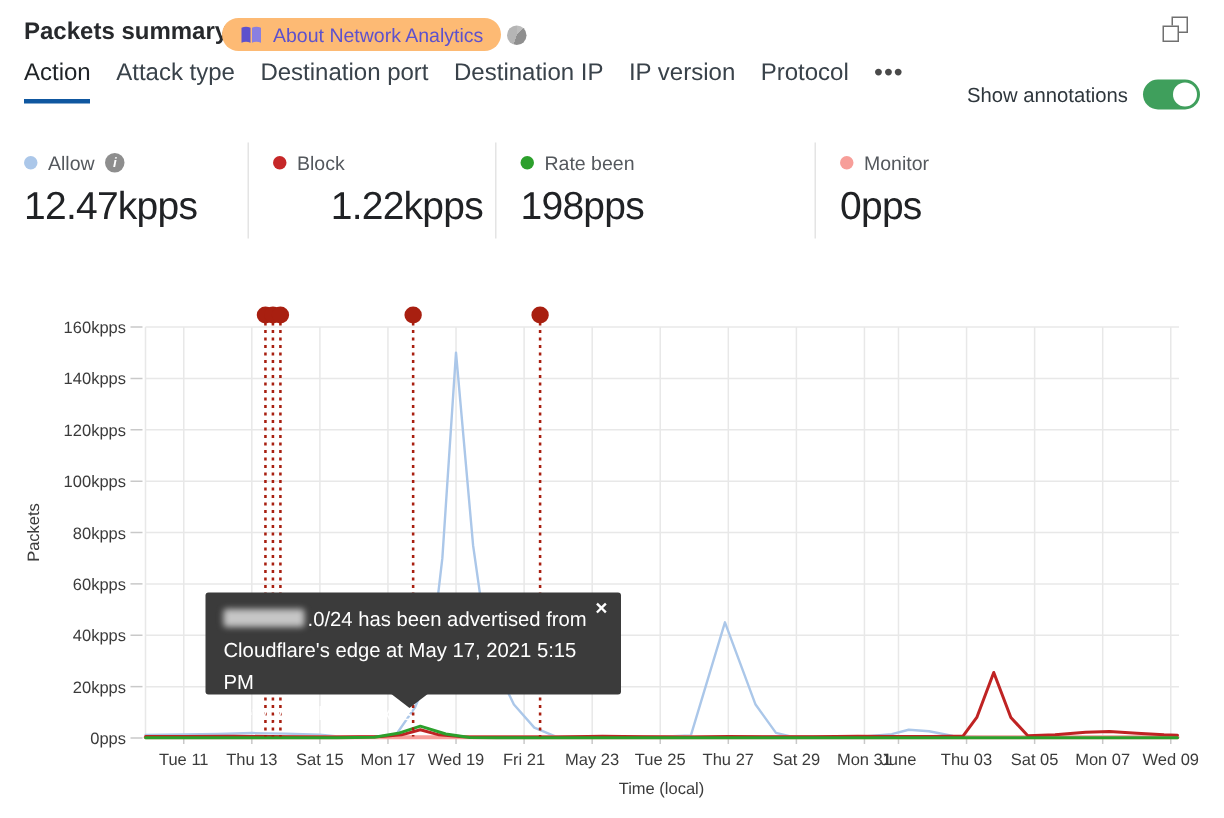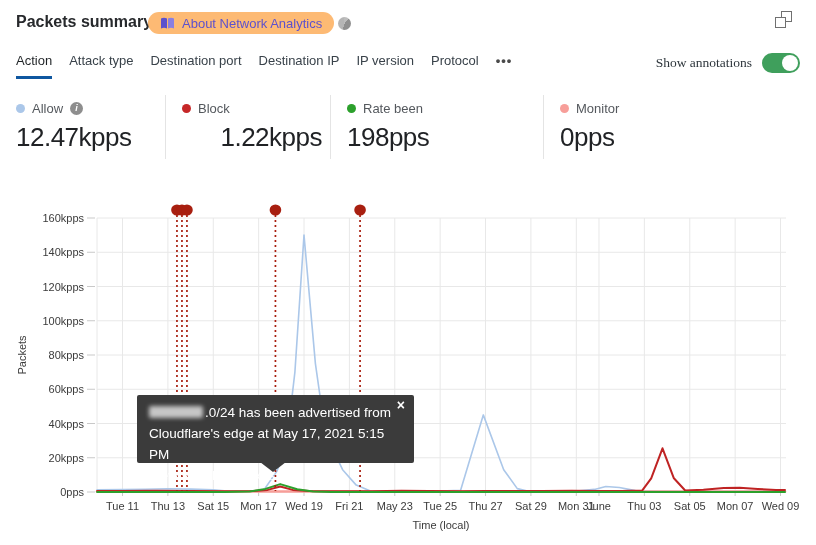--- a/index.html
+++ b/index.html
@@ -14,27 +14,27 @@
            background:#fdba74; border-radius:12px; padding:0 12px; color:#5d51cd; font-size:13px; cursor:pointer; }
   .badge svg { display:block; }
   .pie-icon { position:absolute; left:338px; top:17px; width:13px; height:13px; border-radius:50%;
               background:conic-gradient(#bdbdbd 0 12%, #8f8f8f 12% 55%, #b5b5b5 55% 100%); }
   .copy-icon { position:absolute; right:24px; top:11px; width:17px; height:17px; cursor:pointer; }
   .copy-icon .sq { position:absolute; width:11px; height:11px; border:1.6px solid #707070; background:#fff; }
   .copy-icon .sq.back { right:0; top:0; }
   .copy-icon .sq.front { left:0; bottom:0; }
 
   
-  .tabs { position:absolute; left:16px; top:53px; display:flex; gap:17px; font-size:13px; color:#39424a; }
+  .tabs { position:absolute; left:16px; top:40px; display:flex; gap:17px; font-size:16px; color:#39424a; }
   .tab { padding-bottom:8px; border-bottom:3px solid transparent; cursor:pointer; white-space:nowrap; }
   .tab.active { color:#1f2326; border-bottom-color:#0f57a0; }
   .tab.more { letter-spacing:1px; font-weight:bold; color:#4a4a4a; }
 
   .annot-toggle-row { position:absolute; right:16px; top:53px; display:flex; align-items:center; gap:10px; }
-  .annot-label { font-size:13.5px; color:#2e363c;font-family:Liberation Serif, serif; }
+  .annot-label { font-size:13.5px; color:#2e363c; }
   .toggle { position:relative; width:38px; height:20px; border-radius:10px; cursor:pointer; }
   .toggle .knob { position:absolute; top:2px; right:2px; width:16px; height:16px; border-radius:50%; background:#fff; }
 
   
   .stats { position:absolute; left:0; top:95px; width:816px; height:64px; display:flex; }
   .stat-cell { padding:4px 8px 0 16px; }
   .stat-cell + .stat-cell { border-left:1px solid #e4e4e4; }
   .stat-label-row { display:flex; align-items:center; gap:7px; font-size:13px; color:#54585d; height:18px; }
   .dot { width:9px; height:9px; border-radius:50%; flex:0 0 auto; }
   .info-icon { width:13px; height:13px; border-radius:50%; background:#8e8e8e; color:#fff; font-size:9px;

